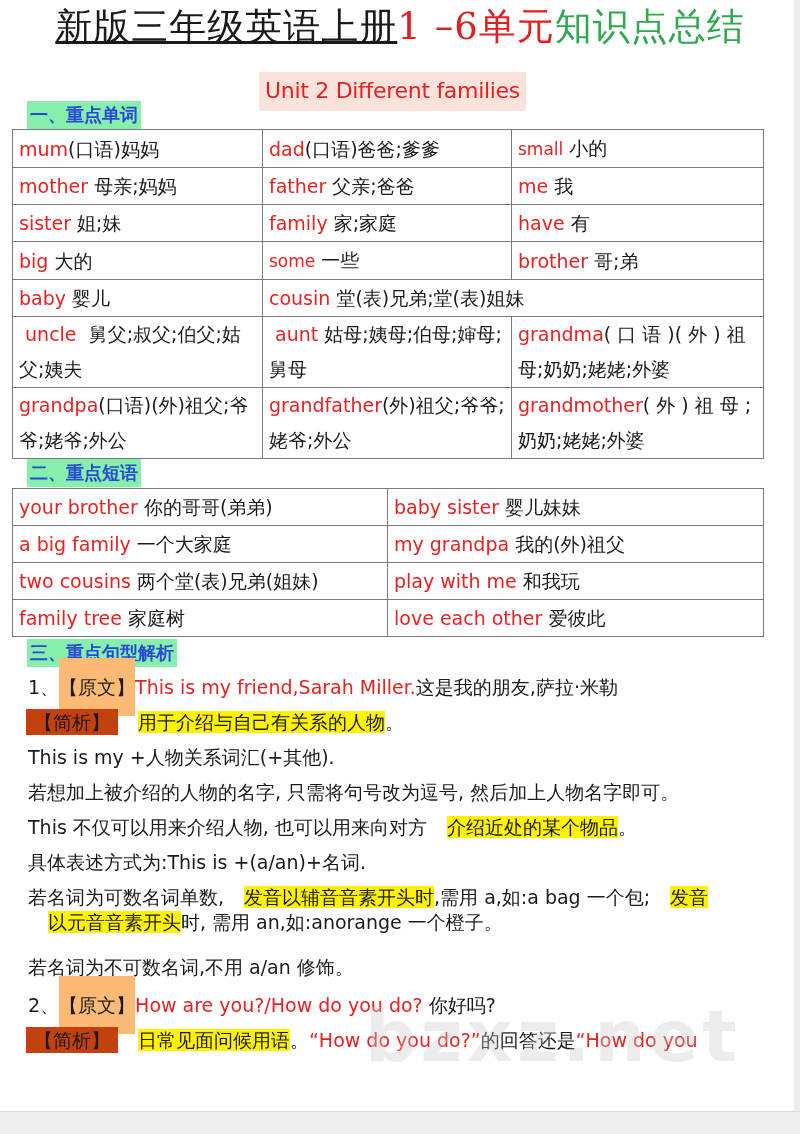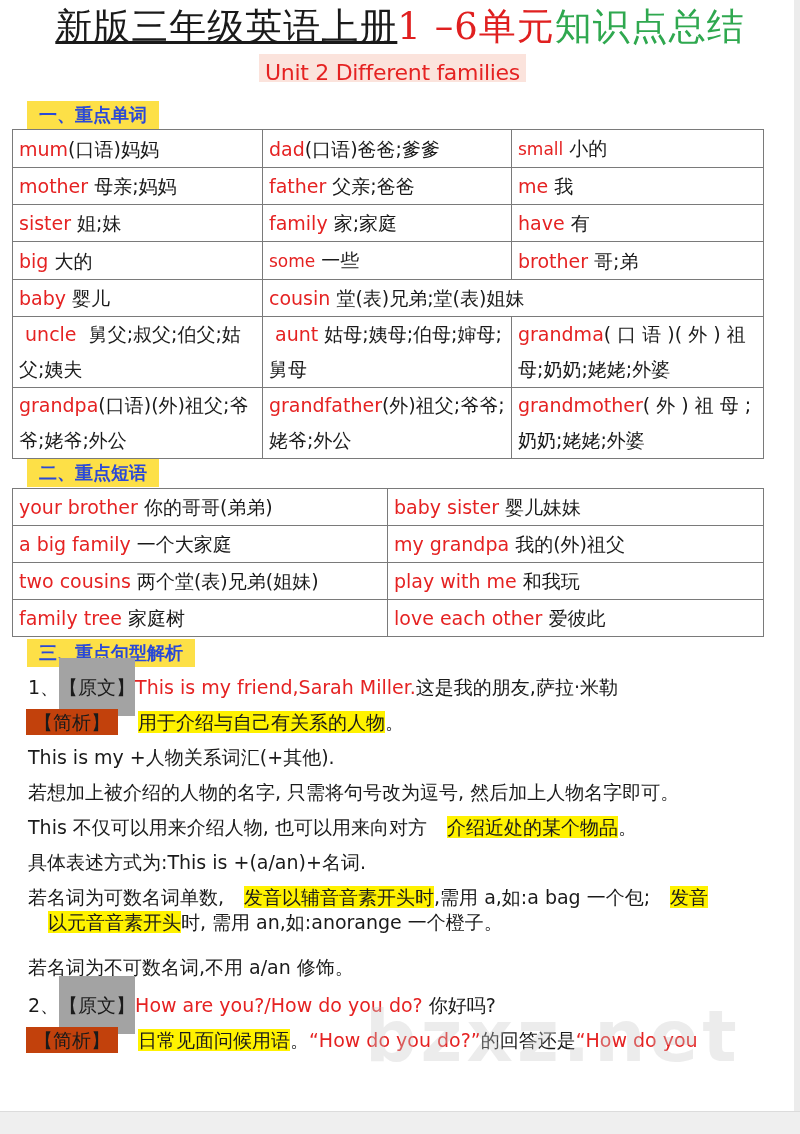--- a/index.html
+++ b/index.html
@@ -4,29 +4,29 @@
 <style>
   html, body { margin:0; padding:0; }
   body { width:800px; height:1134px; background:#ffffff; position:relative; overflow:hidden;
          font-family:"DejaVu Sans","Liberation Sans",sans-serif; color:#1a1a1a; }
   .page-edge { position:absolute; top:0; right:0; width:6px; height:1134px; background:#ececec; }
   .bottom-edge { position:absolute; left:0; bottom:0; width:800px; height:22px; background:#efefef; border-top:1px solid #dcdcdc; }
   .title { position:absolute; top:4px; left:0; width:800px; text-align:center; font-family:"DejaVu Serif","Liberation Serif",serif; font-size:37px; letter-spacing:1px; line-height:46px; white-space:nowrap; }
   .title .black { color:#1a1a1a;text-decoration:underline; }
   .title .red { color:#e02020; }
   .title .green { color:#2fa84f; }
-  .unit-title { position:absolute; top:54px; left:259px; height:28px; padding:0 6px; background:#fbe3dc; color:#e52222; font-size:22px; line-height:38px; font-weight:500; white-space:nowrap; letter-spacing:-0.3px; }
-  .sec-head { position:absolute; left:27px; height:28px; padding:0 12px; background:#fde047; color:#2a49d8; font-size:18px; font-weight:bold; line-height:28px; white-space:nowrap; }
+  .unit-title { position:absolute; top:72px; left:259px; height:39px; padding:0 6px; background:#fbe3dc; color:#e52222; font-size:22px; line-height:38px; font-weight:500; white-space:nowrap; letter-spacing:-0.3px; }
+  .sec-head { position:absolute; left:27px; height:28px; padding:0 3px; background:#86efac; color:#2a49d8; font-size:18px; font-weight:bold; line-height:28px; white-space:nowrap; }
   table.grid { position:absolute; border-collapse:collapse; table-layout:fixed; }
   table.grid td { border:1.5px solid #7a7a7a; padding:0 6px; font-size:19px; line-height:36px; vertical-align:middle; color:#1a1a1a; white-space:nowrap; overflow:hidden; }
   table.grid td.wrap { white-space:normal; line-height:35px; padding-top:0; padding-bottom:0; word-break:break-all; }
   .en { color:#e52222; }
   .zh { color:#1a1a1a; }
   .body-text { position:absolute; left:28px; font-size:19px; line-height:35px; white-space:nowrap; color:#1a1a1a; }
-  .tag-pink { background:#a3a3a3; padding:18px 0; }
+  .tag-pink { background:#fdba74; padding:18px 0; }
   .tag-green { background:#c2410c; padding:2px 8px;text-align:right; }
   .hl { background:#fff200;margin-left:20px; }
   .red { color:#e52222; }
   .watermark { position:absolute; left:365px; top:994px; font-size:72px; font-weight:bold; color:rgba(200,200,200,0.35); letter-spacing:4px; white-space:nowrap; pointer-events:none; }
 </style>
 </head>
 <body>
 
 <div class="page-edge"></div>
 

